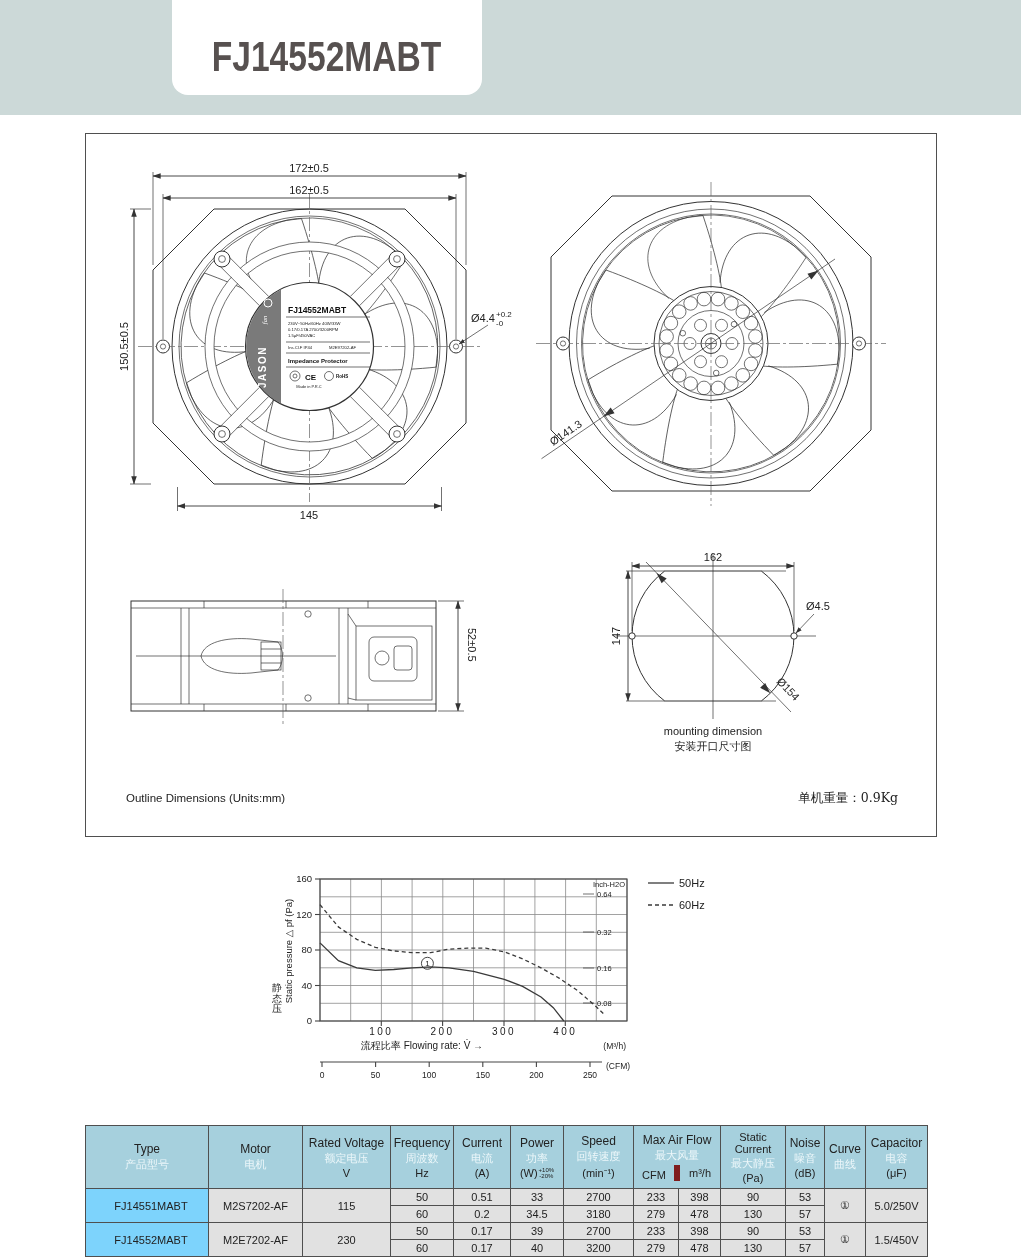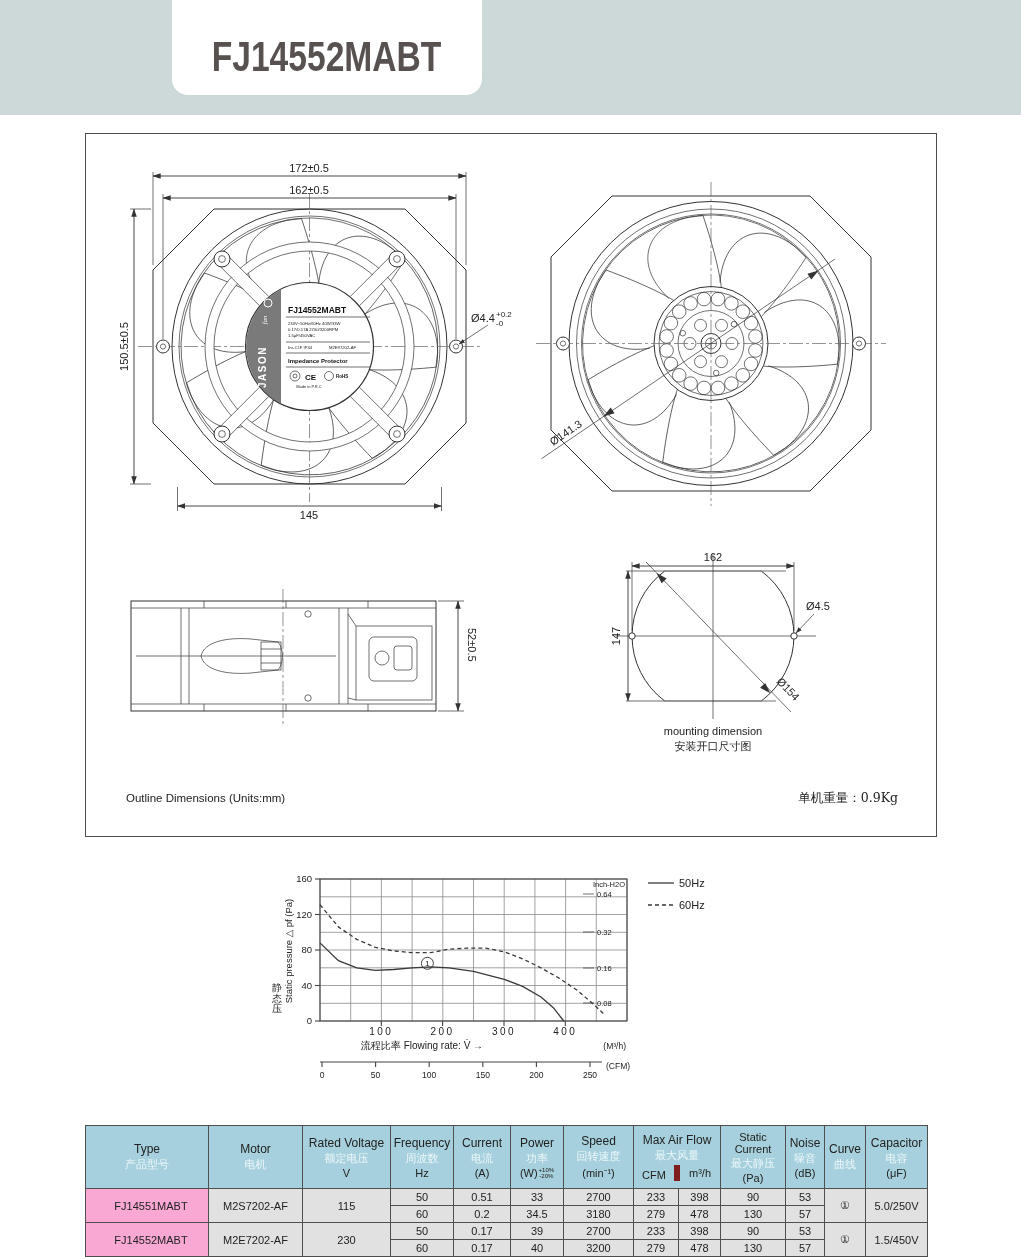--- a/index.html
+++ b/index.html
@@ -53,21 +53,21 @@
   thead th{height:62px;background:#a6d0dd;font-weight:normal;vertical-align:middle;}
   .hen{font-size:12px;color:#222;}
   .hzh{font-size:11px;color:#ecf7fa;margin-top:1px;}
   .hun{font-size:11px;color:#222;margin-top:1px;display:flex;align-items:center;justify-content:center;gap:1px;}
   .tol{display:inline-flex;flex-direction:column;font-size:6px;line-height:6px;color:#222;font-style:normal;}
   .tol i{font-style:normal;}
   .hsplit{display:flex;margin-top:2px;height:16px;align-items:flex-end;font-size:11px;color:#222;}
   .hsplit span{flex:1;}
   .hsplit span + span{border-left:6px solid #7f1d1d;height:16px;line-height:16px;}
   tbody td{height:16px;background:#e1e1e1;font-size:11px;color:#222;}
-  td.model{background:#f9a8d4;padding-left:8px;}
+  td.model{background:#7dd3fc;padding-left:8px;}
 </style>
 </head>
 <body>
 
 <div class="band">
   <div class="title-box">
     <span>FJ14552MABT</span>
   </div>
 </div>
 

